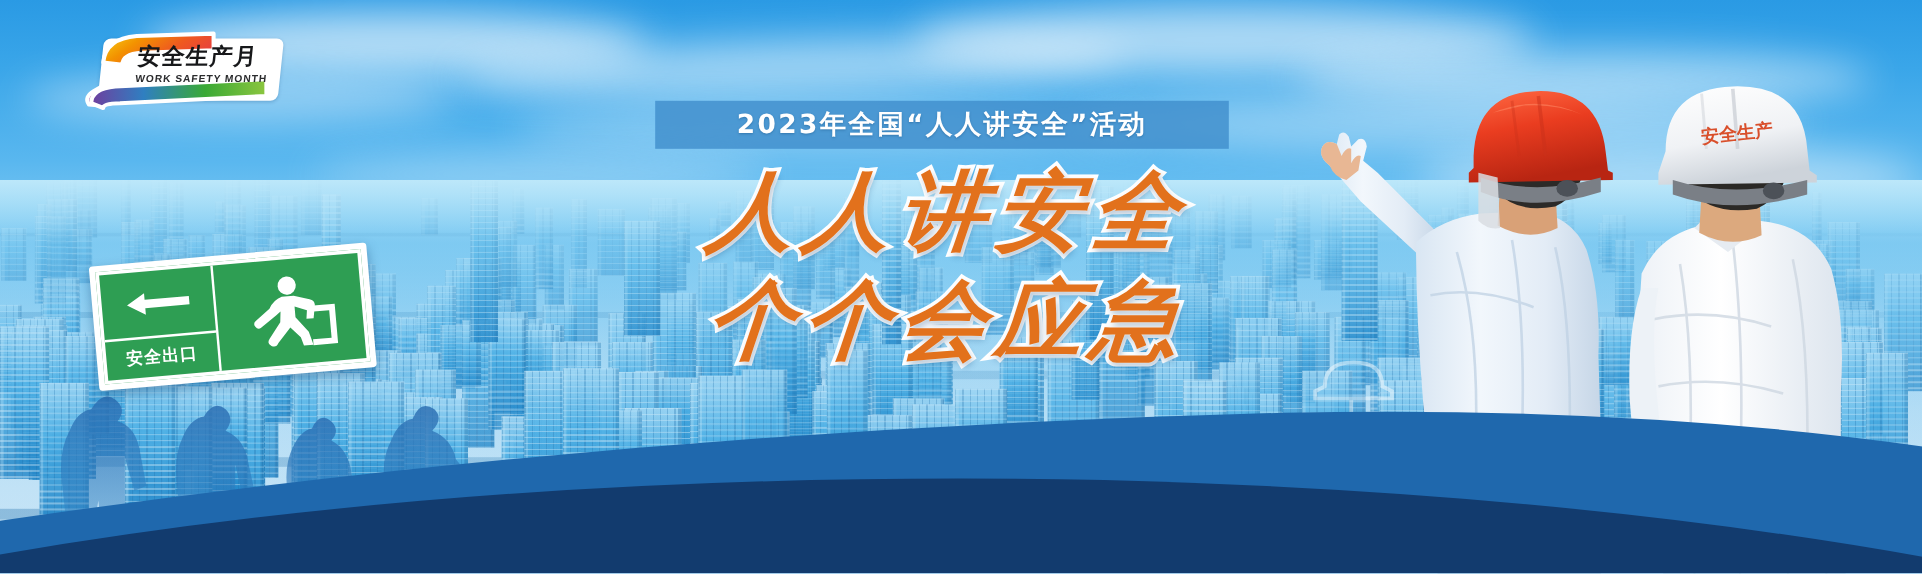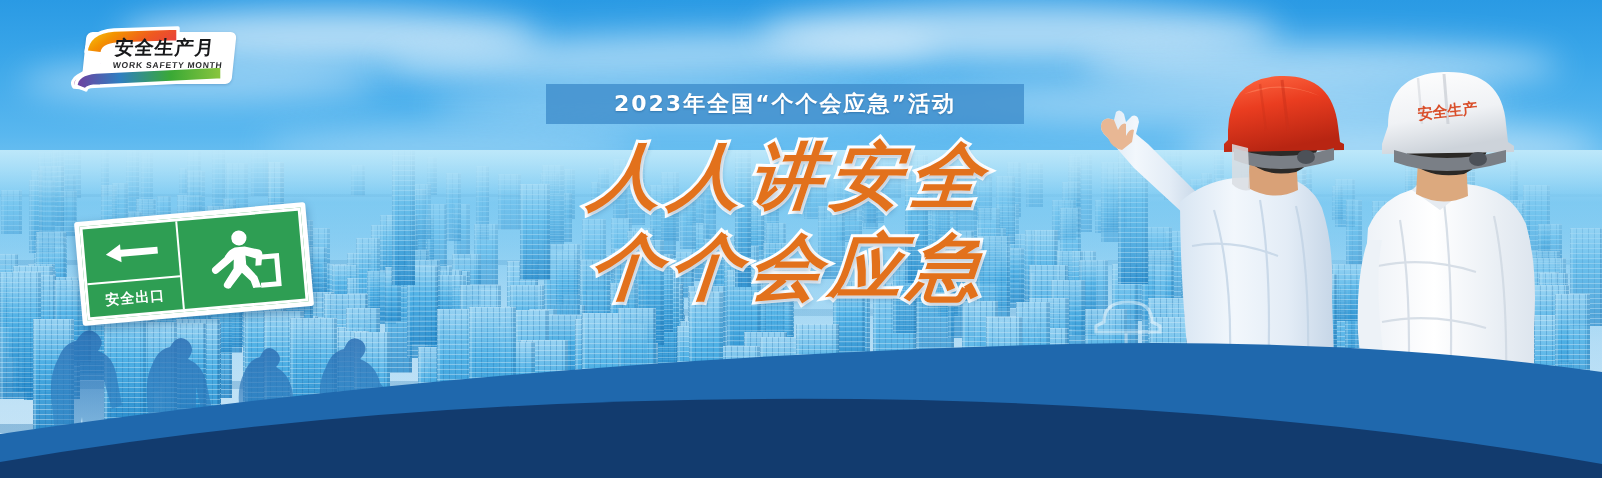--- a/index.html
+++ b/index.html
@@ -784,21 +784,21 @@
 
       <path d="M14 68 Q14 56 34 54 L160 48 L160 62 L38 68 Q24 68 24 72 Z" fill="url(#rg3)" stroke="#ffffff" stroke-width="3.4" stroke-linejoin="round"></path>
     </svg>
     <div class="logo-text">
       <div class="logo-cn">安全生产月</div>
       <div class="logo-en">WORK SAFETY MONTH</div>
     </div>
   </div>
 
   <div class="subtitle-bar">
-    <span class="subtitle-text">2023年全国“个个会应急”活动</span>
+    <span class="subtitle-text">2023年全国“人人讲安全”活动</span>
   </div>
 
   <div class="headline">
     <div class="hl-line">人人讲安全</div>
     <div class="hl-line">个个会应急</div>
   </div>
 
   <div class="waves">
     <svg viewBox="0 0 1602 140" preserveAspectRatio="none" aria-hidden="true">
       <path d="M0 96 Q520 20 1070 6 Q1360 0 1602 34 L1602 140 L0 140 Z" fill="#1f68ad"></path>

